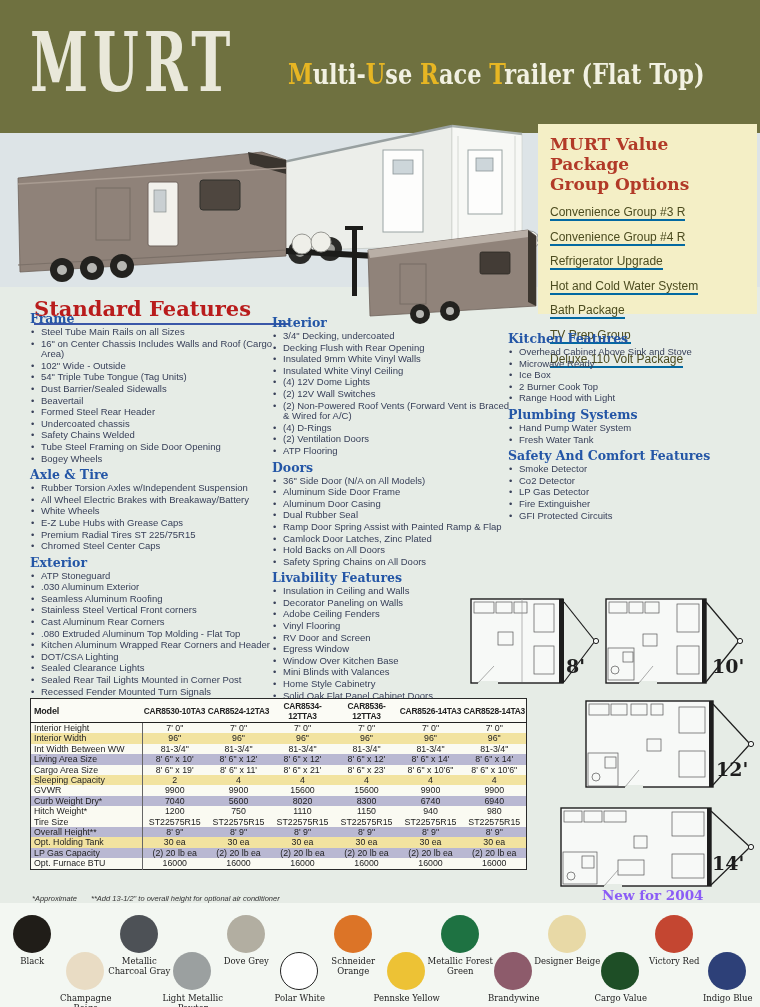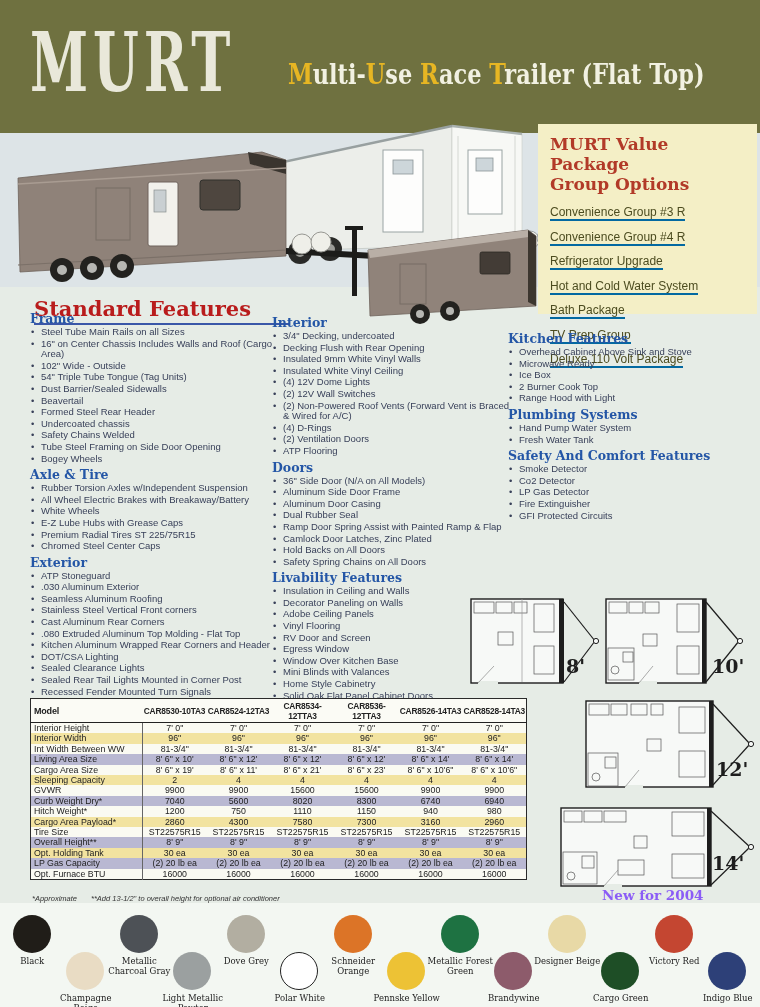--- a/index.html
+++ b/index.html
@@ -305,21 +305,21 @@
       </div>
 
       <div class="group">
         <h3 class="group-heading">Livability Features</h3>
         <ul>
 
             <li>Insulation in Ceiling and Walls</li>
 
             <li>Decorator Paneling on Walls</li>
 
-            <li>Adobe Ceiling Panels</li>
+            <li>Adobe Ceiling Fenders</li>
 
             <li>Vinyl Flooring</li>
 
             <li>RV Door and Screen</li>
 
             <li>Egress Window</li>
 
             <li>Window Over Kitchen Base</li>
 
             <li>Mini Blinds with Valances</li>
@@ -648,36 +648,20 @@
             <td>1110</td>
 
             <td>1150</td>
 
             <td>940</td>
 
             <td>980</td>
 
         </tr>
 
-        <tr class="yellow">
-          <td class="rlabel">Cargo Area Payload*</td>
-
-            <td>2860</td>
-
-            <td>4300</td>
-
-            <td>7580</td>
-
-            <td>7300</td>
-
-            <td>3160</td>
-
-            <td>2960</td>
-
-        </tr>
 
         <tr class="plain">
           <td class="rlabel">Tire Size</td>
 
             <td>ST22575R15</td>
 
             <td>ST22575R15</td>
 
             <td>ST22575R15</td>
 
@@ -818,21 +802,21 @@
           <span class="sname">Brandywine</span>
         </div>
 
         <div class="swatch high">
           <span class="dot" style="background: rgb(232, 217, 166);"></span>
           <span class="sname">Designer Beige</span>
         </div>
 
         <div class="swatch low">
           <span class="dot" style="background: rgb(30, 78, 38);"></span>
-          <span class="sname">Cargo Green</span>
+          <span class="sname">Cargo Value</span>
         </div>
 
         <div class="swatch high">
           <span class="dot" style="background: rgb(196, 70, 49);"></span>
           <span class="sname">Victory Red</span>
         </div>
 
         <div class="swatch low">
           <span class="dot" style="background: rgb(45, 64, 120);"></span>
           <span class="sname">Indigo Blue</span>

